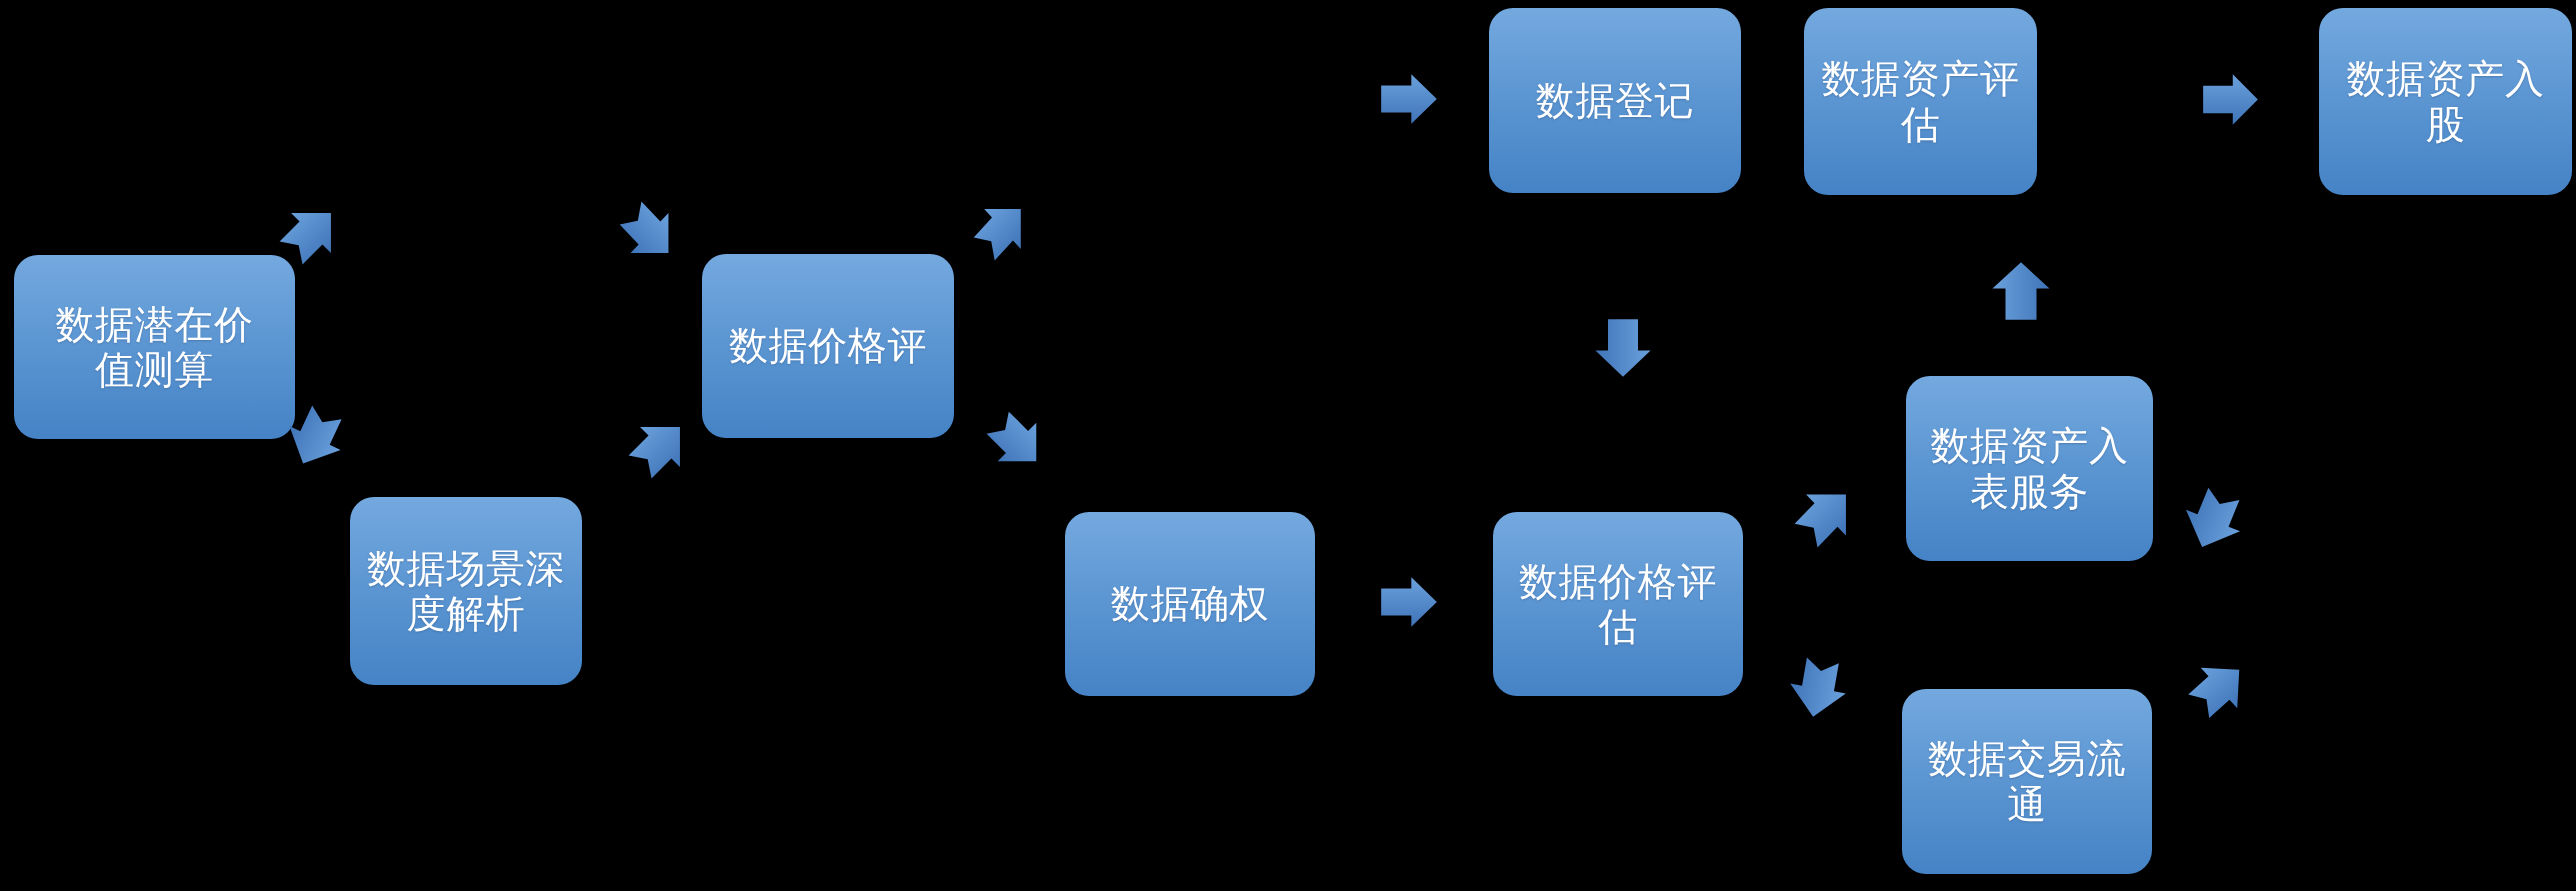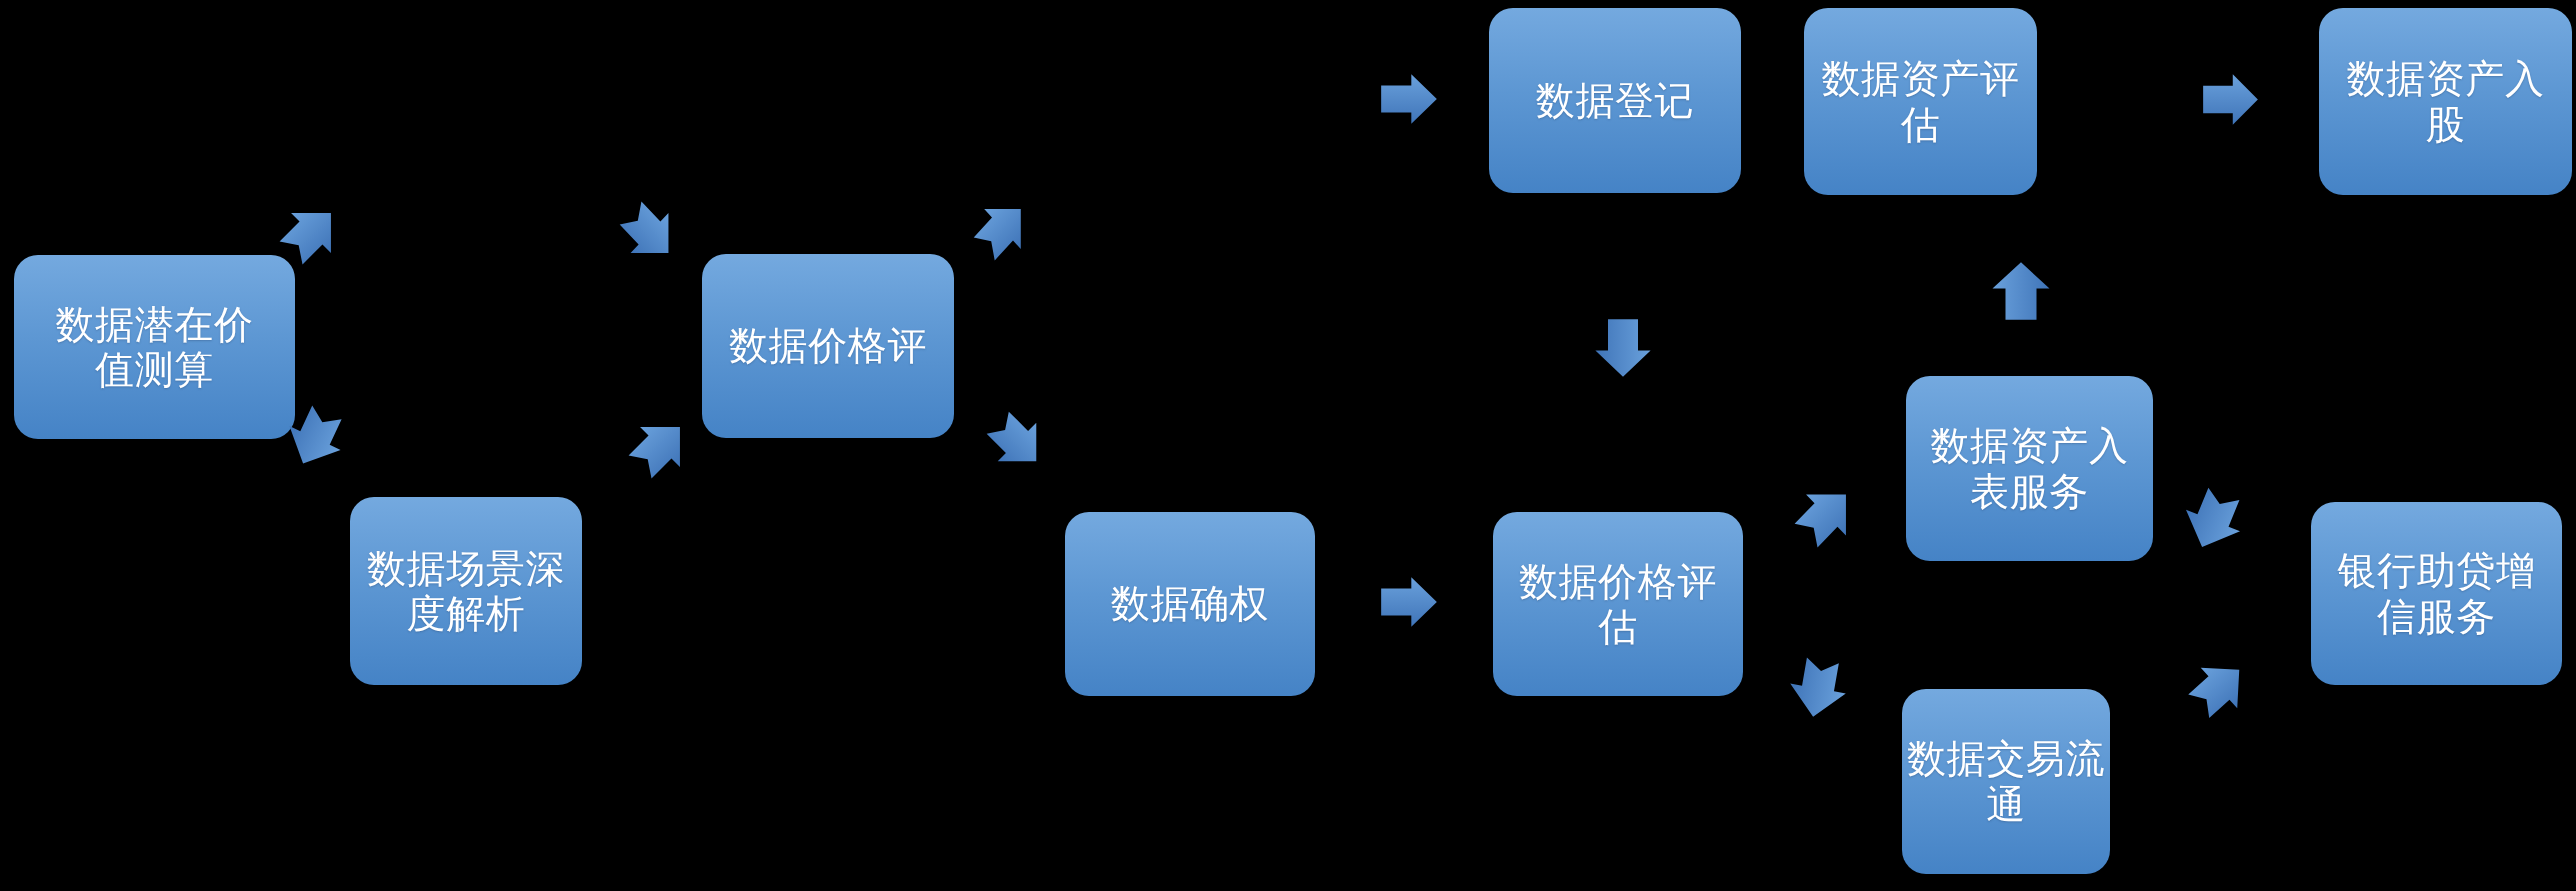--- a/index.html
+++ b/index.html
@@ -87,27 +87,23 @@
 估</span>
     </div>
   <div class="node" style="left:2319px;top:8.2px;width:253px;height:187px">
       <span class="node-label">数据资产入
 股</span>
     </div>
   <div class="node" style="left:1906px;top:376px;width:247px;height:185px">
       <span class="node-label">数据资产入
 表服务</span>
     </div>
-  <div class="node" style="left:1902px;top:689px;width:208px;height:185px">
+  <div class="node" style="left:1902px;top:689px;width:250px;height:185px">
       <span class="node-label">数据交易流
 通</span>
-    </div>
-  <div class="node" style="left:2311px;top:502px;width:251px;height:183px">
-      <span class="node-label">银行助贷增
-信服务</span>
     </div>
 
   <svg class="arrow" viewBox="0 0 100 100" preserveAspectRatio="none" style="left:281px;top:203px;width:60px;height:60px">
       <g transform="rotate(-45 50 50)">
         <use href="#chevGlyph"></use>
       </g>
     </svg>
   <svg class="arrow" viewBox="0 0 100 100" preserveAspectRatio="none" style="left:621px;top:203px;width:57px;height:60px">
       <g transform="rotate(45 50 50)">
         <use href="#chevGlyph"></use>

